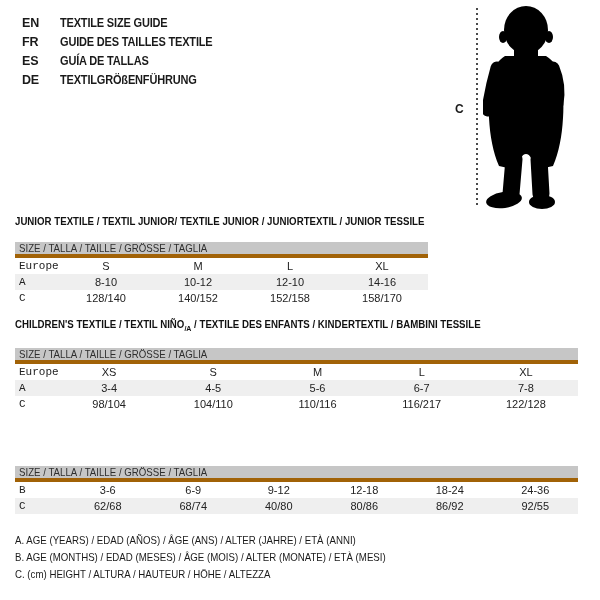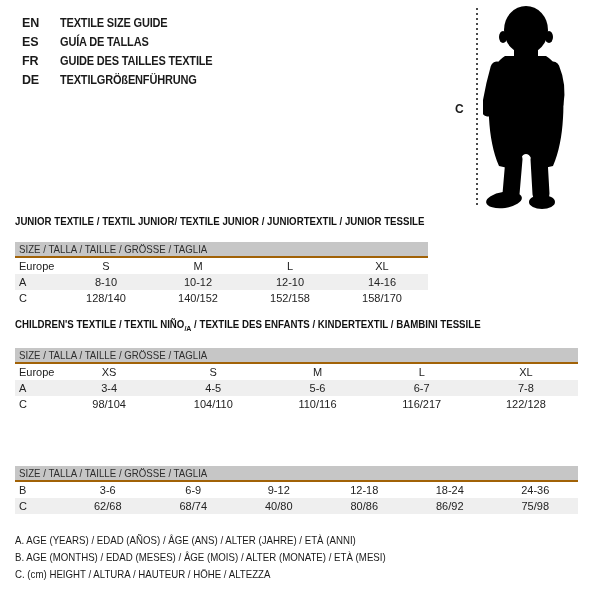--- a/index.html
+++ b/index.html
@@ -17,25 +17,25 @@
   
   .figure-c { position:absolute; left:455px; top:102px; font-weight:bold; font-size:12px; }
   .dotted-line { position:absolute; left:476px; top:8px; width:2px; height:199px;
     background:repeating-linear-gradient(to bottom,#4a4a4a 0 2px,transparent 2px 5px); }
   .baby-svg { position:absolute; left:483px; top:4px; }
 
   
   .tbl-title { position:absolute; left:15px; font-weight:bold; font-size:11px; color:#111; }
   .tbl-title sub { font-size:8px; }
   .size-table { position:absolute; left:15px; }
-  .hdr-bar { height:16px; background:#c6c6c6; border-bottom:2px solid #a16207;
+  .hdr-bar { height:16px; background:#c6c6c6; border-bottom:4px solid #a16207;
     display:flex; align-items:center; padding-left:4px; font-size:11px; color:#2e2e2e; }
   .grid-row { display:grid; height:16px; align-items:center; font-size:11px; color:#222; }
   .grid-row:nth-child(even) { background:#efefef; }
-  .grid-row .lbl { text-align:left; padding-left:4px; }
+  .grid-row .lbl { text-align:left; padding-left:4px;font-family:Liberation Mono, monospace; }
   .grid-row .cell { text-align:center; }
   .t1 { width:413px; top:242px; }
   .t1 .grid-row { grid-template-columns:45px repeat(4,1fr); }
   .t2 { width:563px; top:348px; }
   .t2 .grid-row { grid-template-columns:42px repeat(5,1fr); }
   .t3 { width:563px; top:466px; }
   .t3 .grid-row { grid-template-columns:50px repeat(6,1fr); }
 
   .title-1 { top:215px; }
   .title-2 { top:318px; }
@@ -49,26 +49,26 @@
 <body>
 
 <div class="canvas">
 
   <div class="lang-list">
     <div class="lang-row">
       <span class="lang-code">EN</span>
       <span class="cond">TEXTILE SIZE GUIDE</span>
     </div>
     <div class="lang-row">
+      <span class="lang-code">FR</span>
+      <span class="cond">GUIDE DES TAILLES TEXTILE</span>
+    </div>
+    <div class="lang-row">
       <span class="lang-code">ES</span>
       <span class="cond">GUÍA DE TALLAS</span>
-    </div>
-    <div class="lang-row">
-      <span class="lang-code">FR</span>
-      <span class="cond">GUIDE DES TAILLES TEXTILE</span>
     </div>
     <div class="lang-row">
       <span class="lang-code">DE</span>
       <span class="cond">TEXTILGRÖßENFÜHRUNG</span>
     </div>
   </div>
 
   <span class="figure-c">C</span>
   <div class="dotted-line"></div>
   <svg class="baby-svg" width="112" height="208" viewBox="0 0 112 208">
@@ -170,21 +170,21 @@
         <span class="cell">18-24</span>
         <span class="cell">24-36</span>
       </div>
       <div class="grid-row">
         <span class="lbl">C</span>
         <span class="cell">62/68</span>
         <span class="cell">68/74</span>
         <span class="cell">40/80</span>
         <span class="cell">80/86</span>
         <span class="cell">86/92</span>
-        <span class="cell">75/98</span>
+        <span class="cell">92/55</span>
       </div>
     </div>
   </div>
 
   <div class="footnotes">
     <div class="footnote"><span class="cond">A. AGE (YEARS) / EDAD (AÑOS) / ÂGE (ANS) / ALTER (JAHRE) / ETÀ (ANNI)</span></div>
     <div class="footnote"><span class="cond">B. AGE (MONTHS) / EDAD (MESES) / ÂGE (MOIS) / ALTER (MONATE) / ETÀ (MESI)</span></div>
     <div class="footnote"><span class="cond">C. (cm) HEIGHT / ALTURA / HAUTEUR / HÖHE / ALTEZZA</span></div>
   </div>
 

